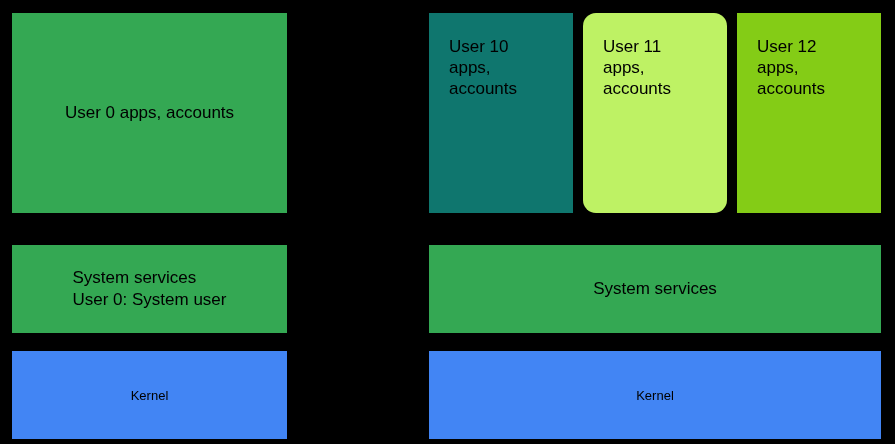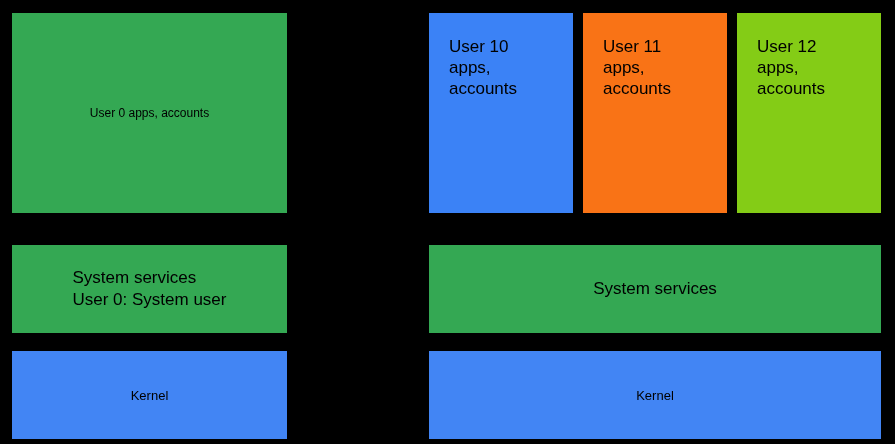--- a/index.html
+++ b/index.html
@@ -29,21 +29,21 @@
     width: 452px;
   }
   .box {
     box-sizing: border-box;
   }
   .apps-single-box {
     height: 200px;
     display: flex;
     align-items: center;
     justify-content: center;
-    font-size: 12px;
+    font-size: 17px;
     line-height: 22px;
     text-align: center;
   }
   .user-row {
     display: flex;
     gap: 10px;
     height: 200px;
   }
   .user-box {
     flex: 1;
@@ -93,27 +93,27 @@
     <div class="box kernel-box" style="background: rgb(66, 133, 244);">
       <span>Kernel</span>
     </div>
 
   </div>
 
   <div class="col col-right">
 
     <div class="user-row">
 
-      <div class="box user-box" style="background: #3b82f6;">
+      <div class="box user-box" style="background: #0f766e;">
         <div>User 10</div>
         <div>apps,</div>
         <div>accounts</div>
       </div>
 
-      <div class="box user-box" style="background: #f97316;">
+      <div class="box user-box" style="background: #bef264; border-radius: 13px;">
         <div>User 11</div>
         <div>apps,</div>
         <div>accounts</div>
       </div>
 
       <div class="box user-box" style="background: #84cc16;">
         <div>User 12</div>
         <div>apps,</div>
         <div>accounts</div>
       </div>

